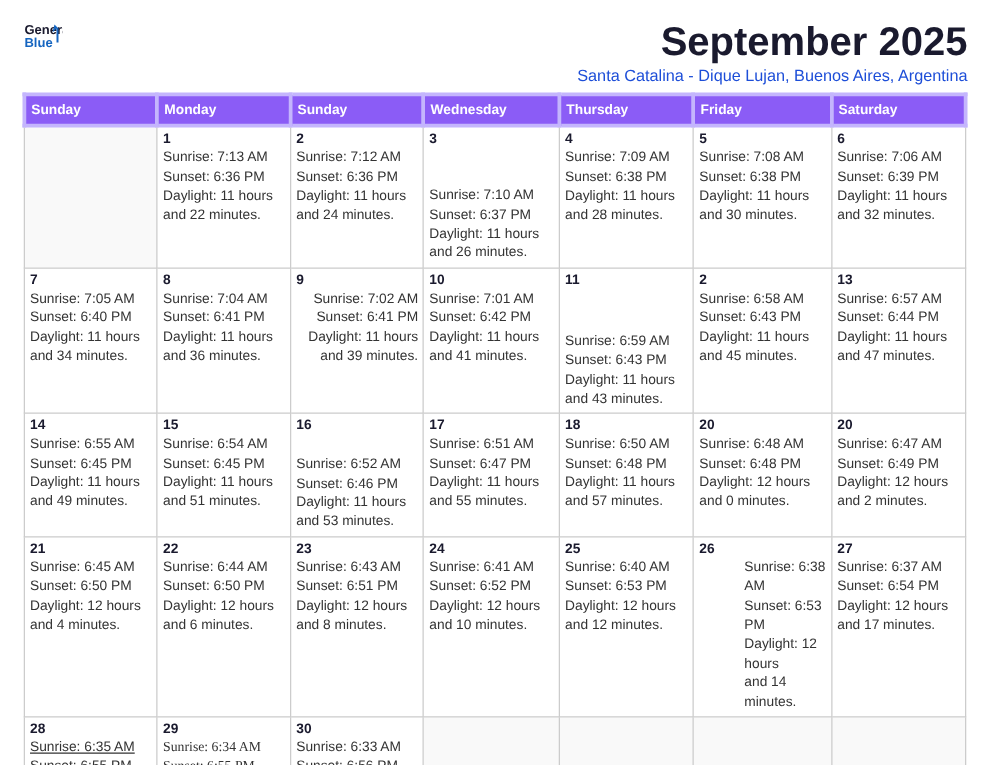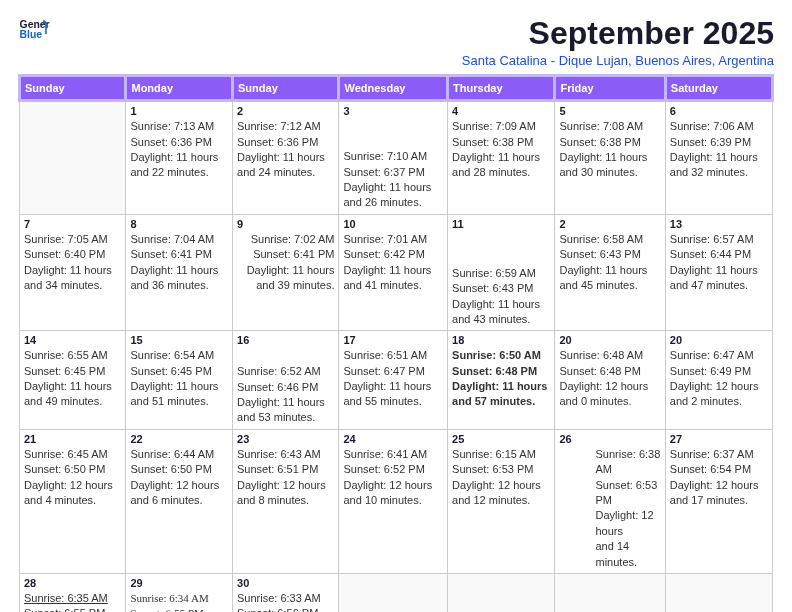--- a/index.html
+++ b/index.html
@@ -235,21 +235,21 @@
           </td>
           <td>
             <span class="day-num">17</span>
             <div class="day-info" style="white-space: pre-line;">Sunrise: 6:51 AM
 Sunset: 6:47 PM
 Daylight: 11 hours
 and 55 minutes.</div>
           </td>
           <td>
             <span class="day-num">18</span>
-            <div class="day-info" style="white-space: pre-line; font-weight: bold;">Sunrise: 6:50 AM
+            <div class="day-info" style="white-space: pre-line;">Sunrise: 6:50 AM
 Sunset: 6:48 PM
 Daylight: 11 hours
 and 57 minutes.</div>
           </td>
           <td>
             <span class="day-num">20</span>
             <div class="day-info" style="white-space: pre-line;">Sunrise: 6:48 AM
 Sunset: 6:48 PM
 Daylight: 12 hours
 and 0 minutes.</div>
@@ -286,21 +286,21 @@
           </td>
           <td>
             <span class="day-num">24</span>
             <div class="day-info" style="white-space: pre-line;">Sunrise: 6:41 AM
 Sunset: 6:52 PM
 Daylight: 12 hours
 and 10 minutes.</div>
           </td>
           <td>
             <span class="day-num">25</span>
-            <div class="day-info" style="white-space: pre-line;">Sunrise: 6:15 AM
+            <div class="day-info" style="white-space: pre-line;">Sunrise: 6:40 AM
 Sunset: 6:53 PM
 Daylight: 12 hours
 and 12 minutes.</div>
           </td>
           <td>
             <span class="day-num">26</span>
             <div class="day-info" style="white-space: pre-line; margin-left: 36px;">Sunrise: 6:38 AM
 Sunset: 6:53 PM
 Daylight: 12 hours
 and 14 minutes.</div>

